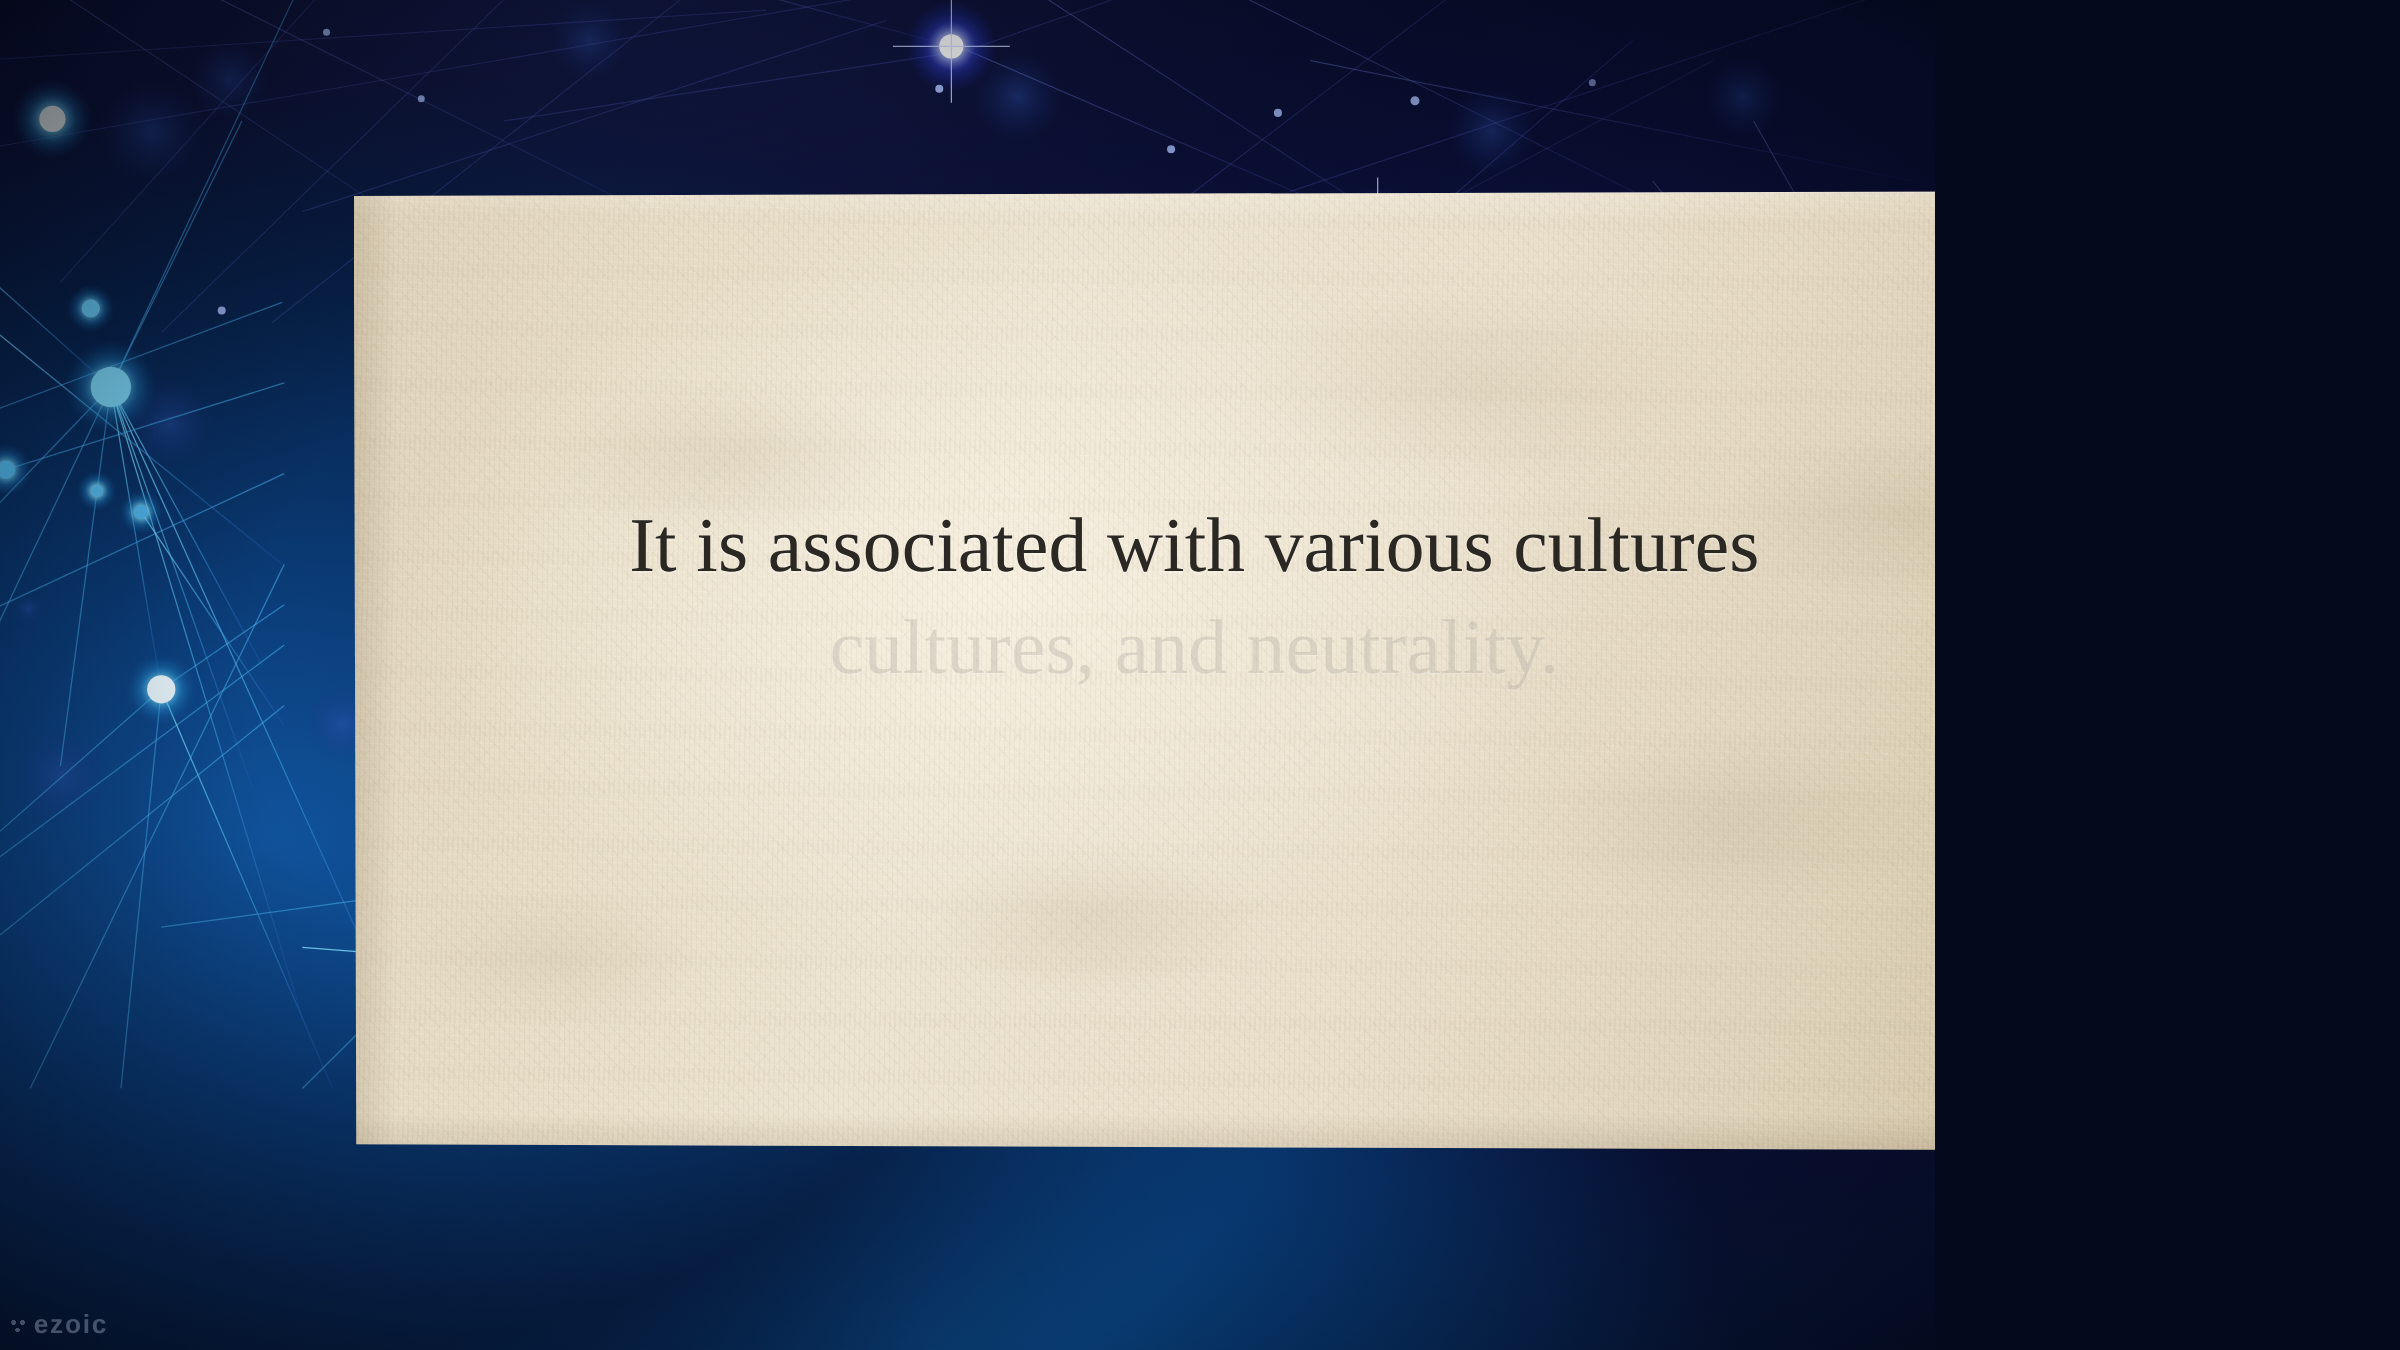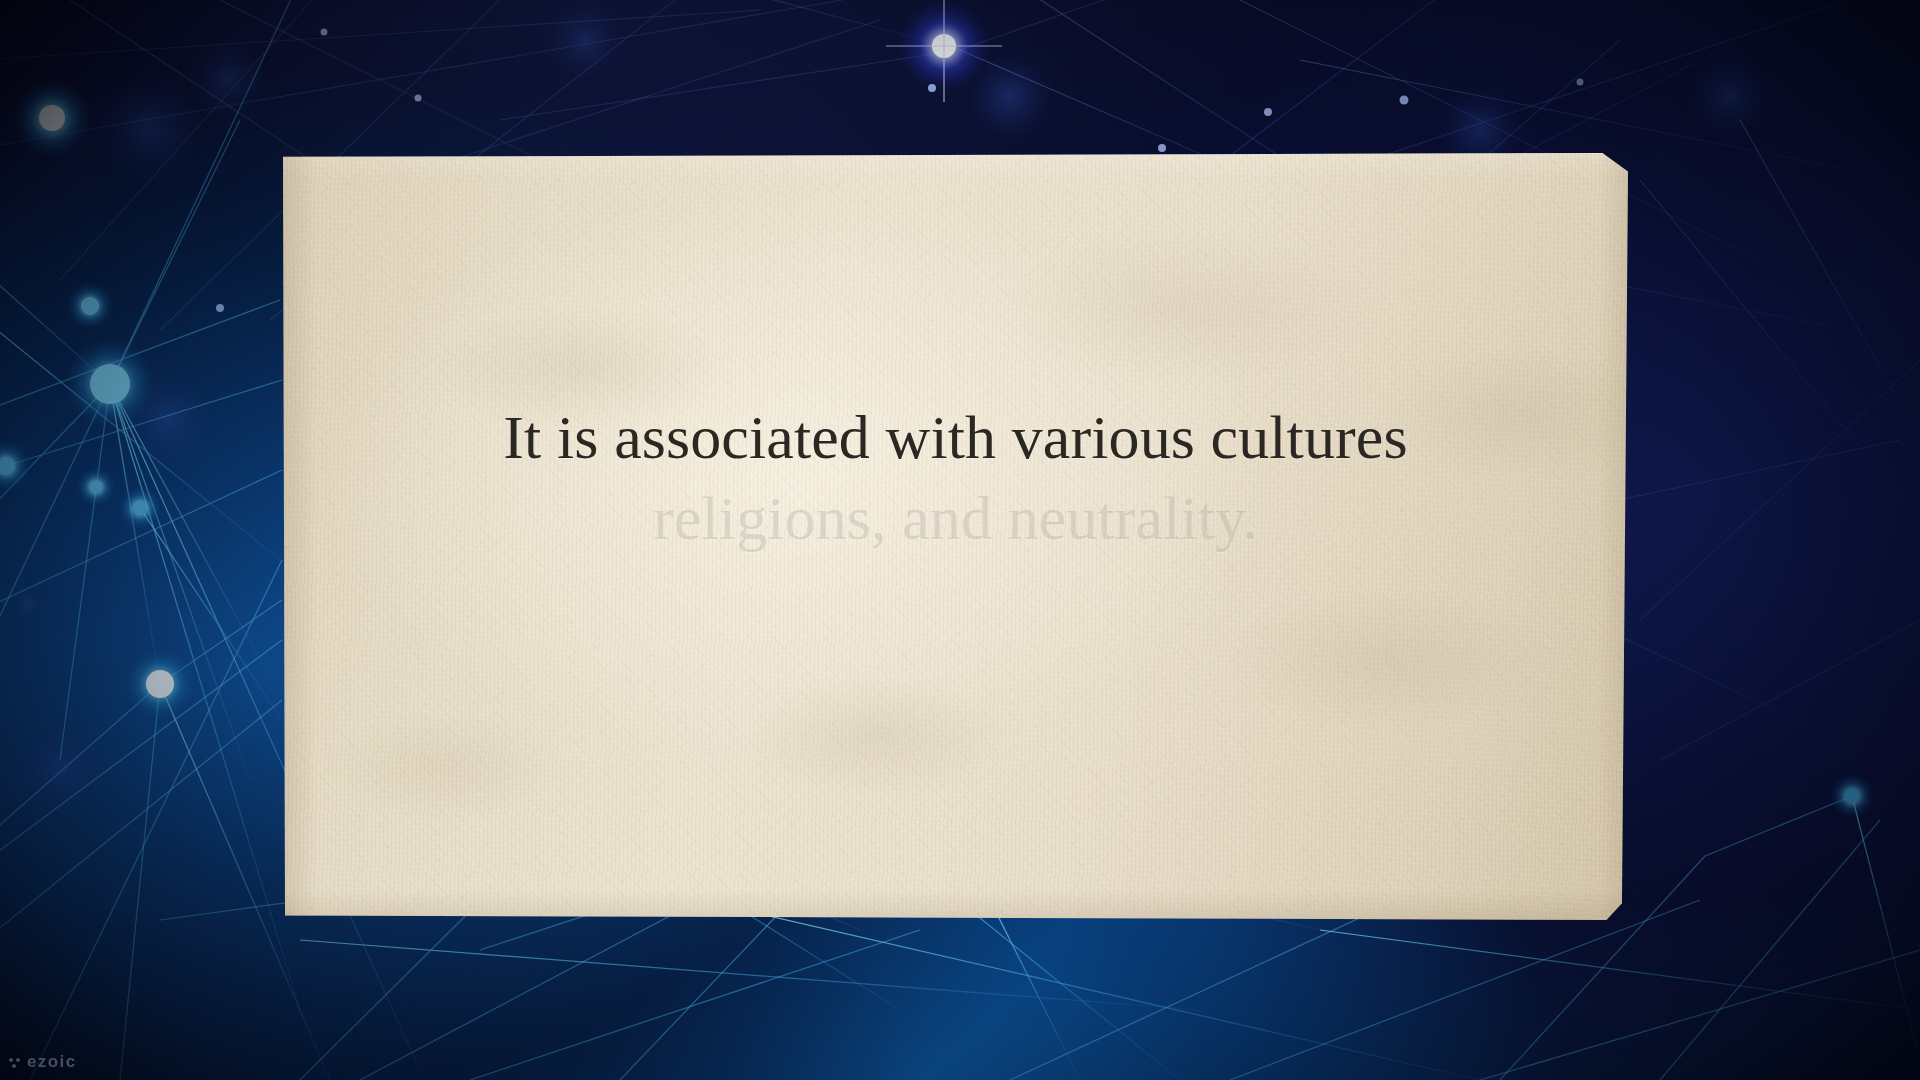--- a/index.html
+++ b/index.html
@@ -7,21 +7,21 @@
   html, body {
     width:1920px; height:1080px;
     overflow:hidden;
     background:#05091c;
     font-family:"Liberation Serif", serif;
   }
 
   
   #stage {
     position:relative;
-    width:1920px; height:1080px;
+    width:1548px; height:1080px;
     overflow:hidden;
   }
 
   
   .bg-base {
     position:absolute; inset:0;
     background:
       radial-gradient(ellipse 1100px 760px at 14% 62%, #10539c 0%, #0a3a74 28%, #07234c 55%, rgba(6,18,45,0) 80%),
       radial-gradient(ellipse 900px 620px at 48% 100%, #0d5ba5 0%, #083f7d 32%, rgba(5,20,48,0) 72%),
       radial-gradient(ellipse 1000px 900px at 88% 46%, #101a52 0%, #0a1038 45%, rgba(5,8,28,0) 78%),
@@ -110,21 +110,21 @@
     opacity:.34;
   }
   #watermark .wm-dots {
     display:inline-block; width:13px; height:11px;
     background:
       radial-gradient(circle 2px at 2px 3px, #b9c3dd 98%, transparent 100%),
       radial-gradient(circle 2px at 9px 3px, #b9c3dd 98%, transparent 100%),
       radial-gradient(circle 2px at 5px 9px, #b9c3dd 98%, transparent 100%);
   }
   #watermark .wm-text {
-    font-size:17px; font-weight:700; letter-spacing:1.4px;
+    font-size:21px; font-weight:700; letter-spacing:1.4px;
     color:#c6cfe6;
   }
 </style>
 </head>
 <body>
 
 <div id="stage">
 
   <div class="bg-base"></div>
 
@@ -305,21 +305,21 @@
         <path d="M 864 762 L 864 888 M 796 824 L 934 824"></path>
       </g>
     </g>
   </svg>
 
   <div class="bg-vignette"></div>
 
   <div id="paper">
     <div id="quote">
       <div class="qline">It is associated with various cultures</div>
-      <div class="qline faded">religions, and neutrality.</div>
+      <div class="qline faded">cultures, and neutrality.</div>
     </div>
   </div>
 
   <div id="watermark">
     <span class="wm-dots"></span>
     <span class="wm-text">ezoic</span>
   </div>
 
 </div>
 

